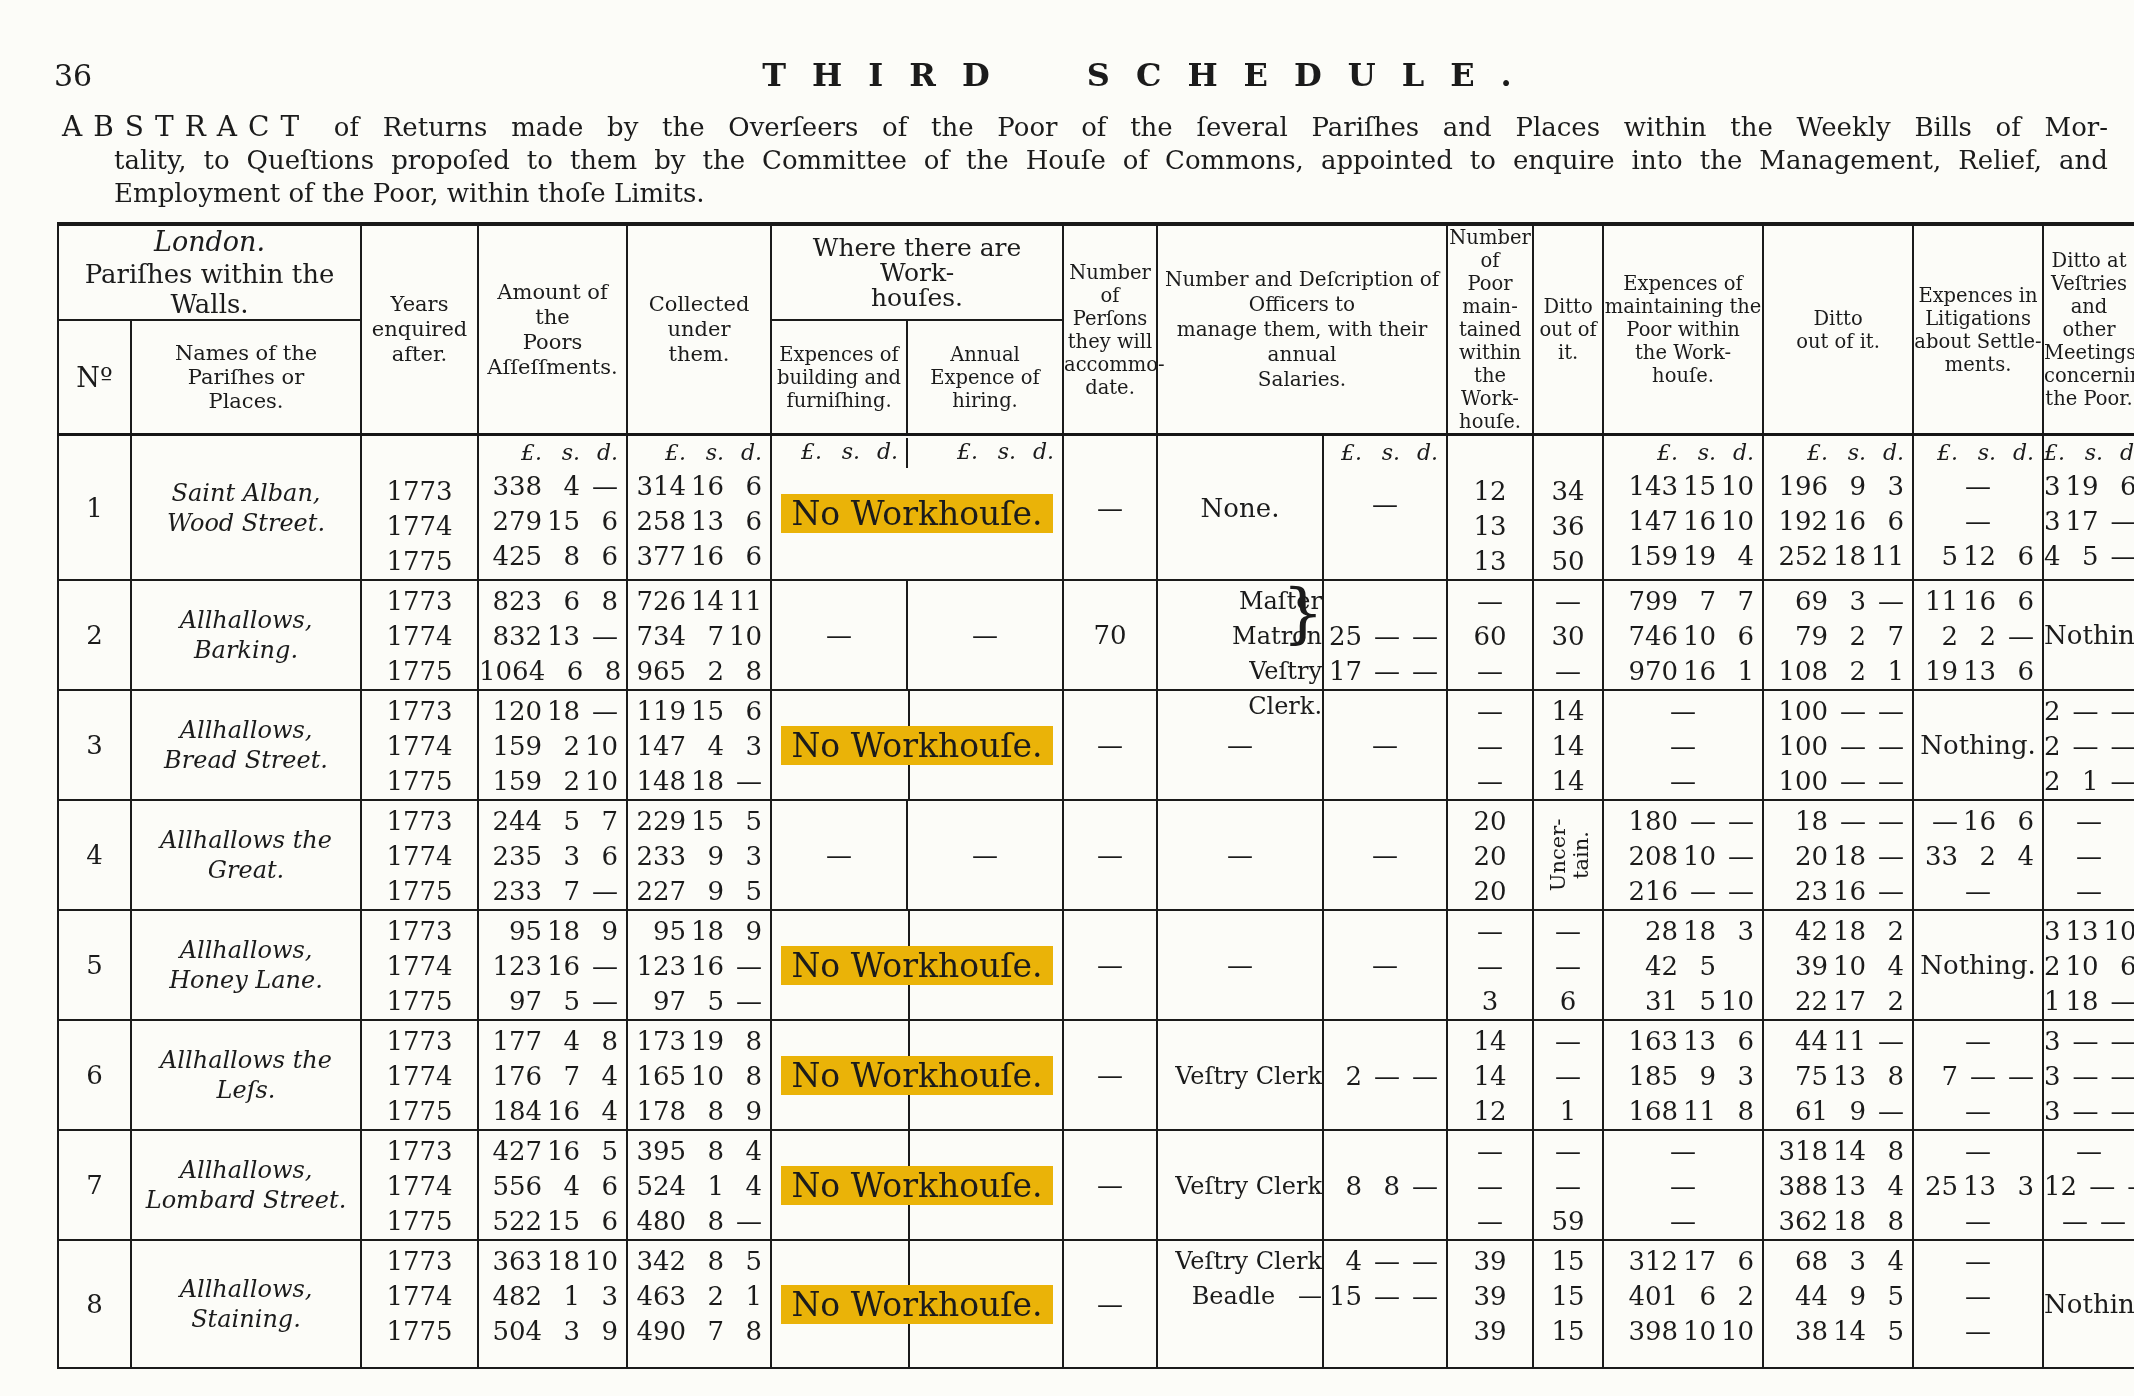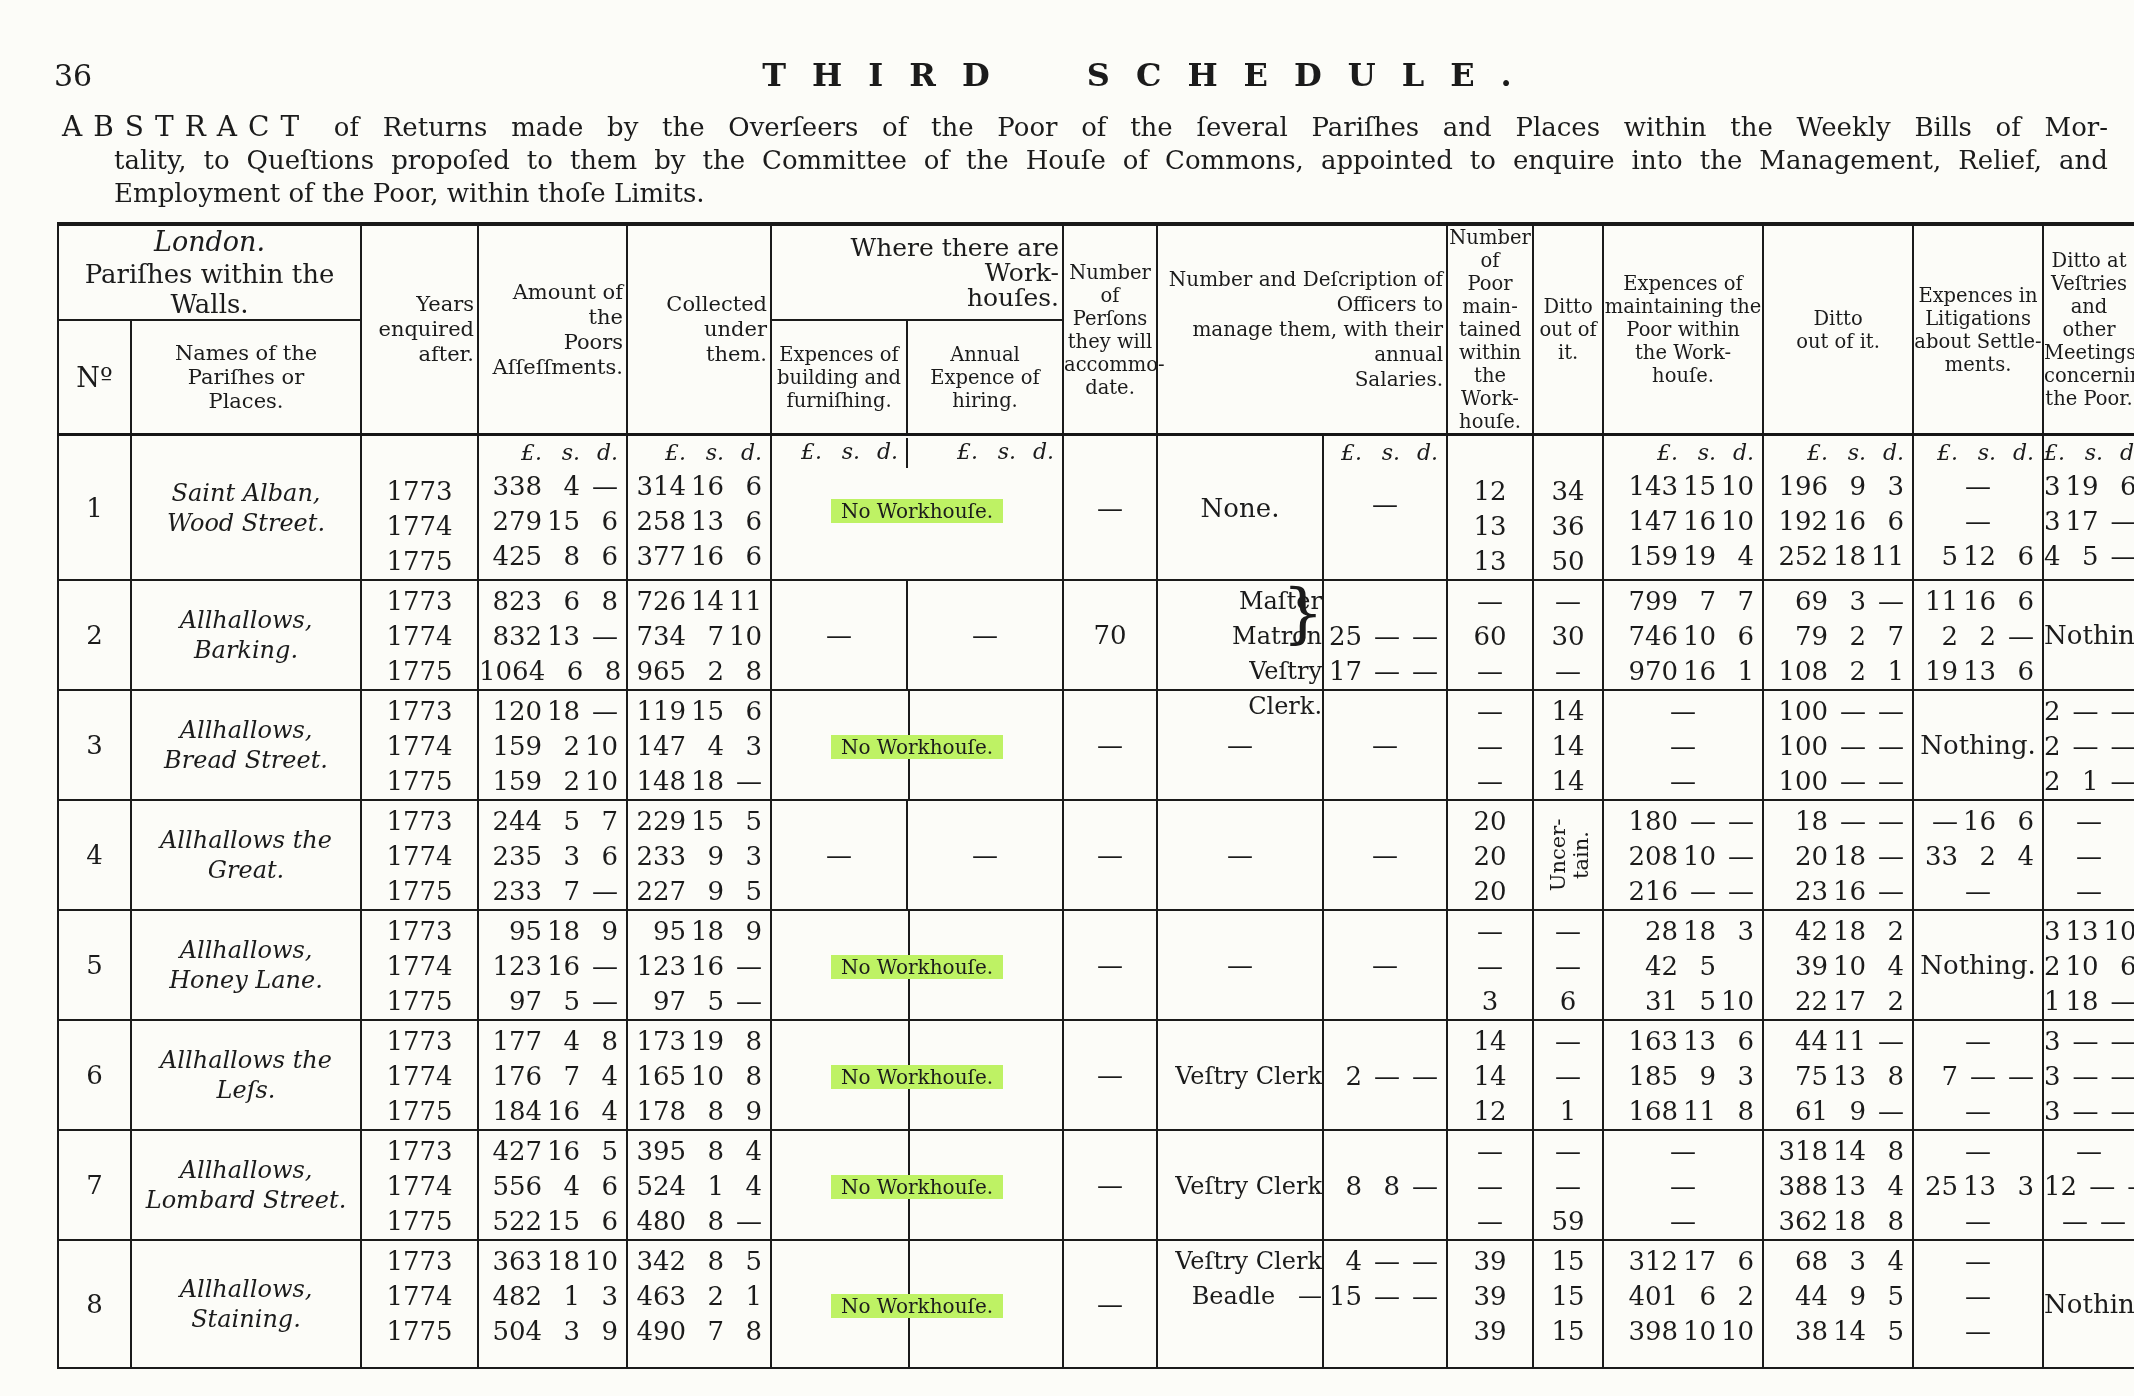--- a/index.html
+++ b/index.html
@@ -23,21 +23,21 @@
     border-collapse:collapse;table-layout:fixed;
     border-top:4px solid #191919;border-left:2px solid #191919;border-right:2px solid #191919;
   }
   th,td{border:2px solid #1b1b1b;padding:0;vertical-align:top;}
   thead th{border-bottom:3px solid #161616;font-weight:normal;vertical-align:middle;text-align:center;}
   .pre{white-space:pre-line;}
   .h-london{height:80px;border-bottom:2px solid #1b1b1b;}
   .london-t{font-style:italic;font-size:27px;}
   .london-s{font-size:26px;margin-top:2px;}
   .h-no{font-size:27px;vertical-align:middle;}
-  .hc{font-size:21px;line-height:25px;padding:4px 3px;text-align:right;}
+  .hc{font-size:21px;line-height:25px;padding:4px 3px;}
   .small{font-size:19.5px;line-height:23px;}
   .h-names{font-size:21px;}
 
   tbody td{font-size:26px;}
   .vmid{vertical-align:middle;text-align:center;}
   .cl{padding-top:3px;}
   .mline{display:grid;grid-template-columns:1fr 38px 42px;height:35px;line-height:35px;}
   .mline .mc{text-align:right;}
   .mline .m0{padding-right:4px;}
   .mline .m1{padding-right:4px;}
@@ -48,21 +48,21 @@
   .oline{height:35px;line-height:35px;font-size:24px;white-space:pre-wrap;text-align:right;}
   .name-cell{font-style:italic;font-size:24px;line-height:30px;padding:2px 8px;}
   .no-cell{font-size:26px;}
   .nothing{font-size:26px;}
   .dashc{font-size:26px;}
   .fill-center{text-align:center;height:70px;line-height:70px;}
 
   .whcell{position:relative;}
   .wh-vline{position:absolute;left:136px;top:-2px;bottom:-2px;width:2px;background:#1b1b1b;}
   .wh-label{position:relative;text-align:center;z-index:1;}
-  .wh-label span{background:#bef264;padding:0 10px;font-size:20px;}
+  .wh-label span{background:#eab308;padding:0 10px;font-size:33px;}
   .wh-lsd{display:flex;margin-top:2px;}
   .wh-lsd .half1{flex:0 0 134px;border-right:2px solid #1b1b1b;}
   .wh-lsd .half2{flex:1;}
   .rot{transform:rotate(-90deg);white-space:pre-line;font-size:21px;line-height:23px;display:inline-block;}
   .bracewrap{position:relative;border-radius:19px;}
   .brace{position:absolute;right:-2px;top:-4px;font-size:66px;font-weight:200;line-height:72px;}
 </style>
 </head>
 <body>
 

